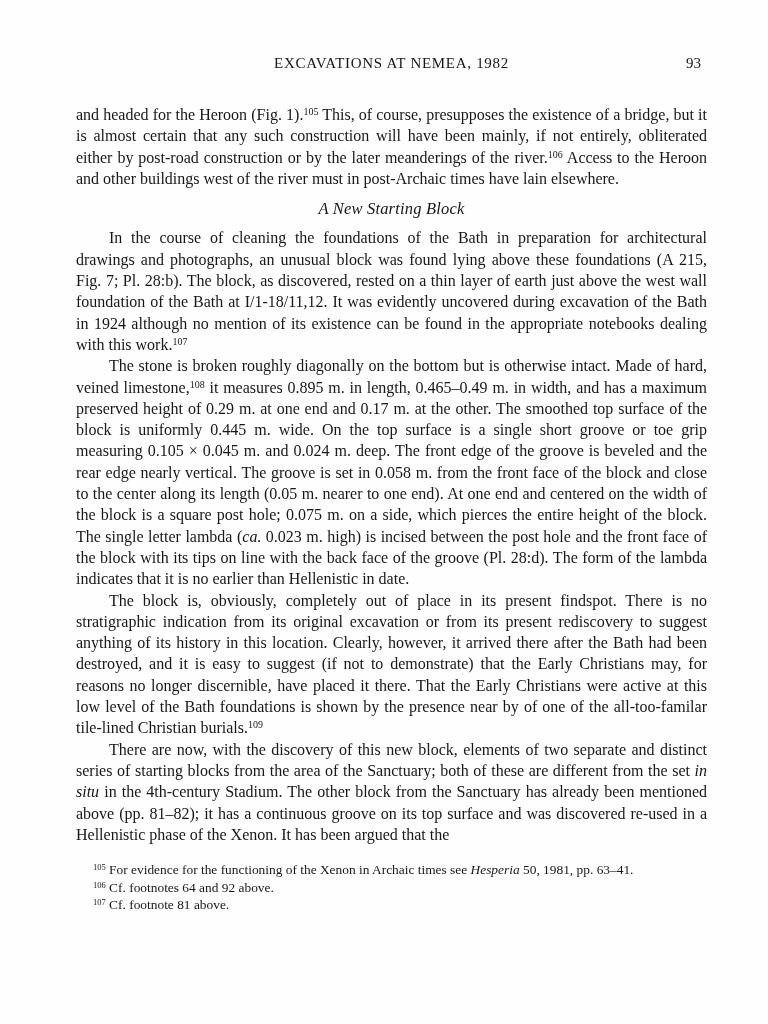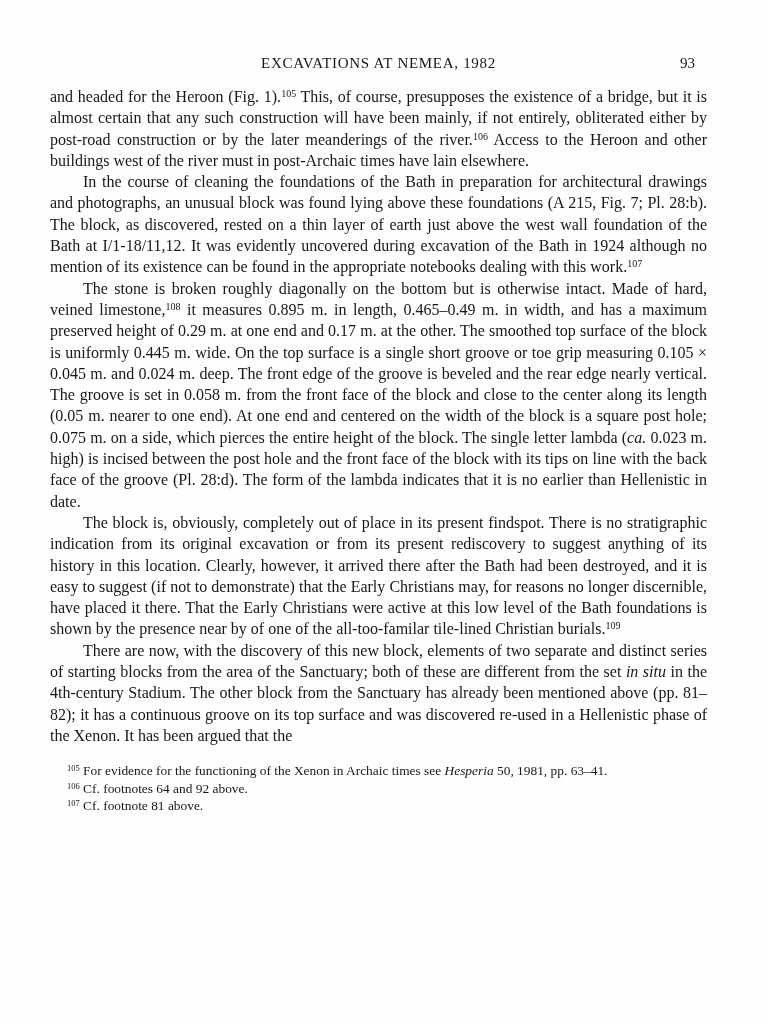--- a/index.html
+++ b/index.html
@@ -2,41 +2,41 @@
 <html><head>
 <meta charset="utf-8">
 <style>
   html, body { margin: 0; padding: 0; background: #ffffff; }
   .page {
     position: relative;
     width: 768px;
     height: 1024px;
     background: #fefefe;
     box-sizing: border-box;
-    padding: 55px 61px 0 50px;
+    padding: 55px 61px 0 76px;
     overflow: hidden;
     font-family: "Liberation Serif", "DejaVu Serif", serif;
     color: #171717;
   }
   .running-header {
     position: relative;
     width: 100%;
     text-align: center;
     font-size: 15px;
     letter-spacing: 0.7px;
     white-space: nowrap;
   }
   .page-num {
     position: absolute;
-    right: 12px;
+    right: 6px;
     top: 0;
     letter-spacing: 0;
   }
   .article-body {
-    margin-top: 14px;
+    margin-top: 32px;
     font-size: 16px;
     line-height: 21.3px;
     text-align: justify;
   }
   .para {
     margin: 0;
     text-indent: 33px;
   }
   .para.no-indent { text-indent: 0; }
   .section-heading {
@@ -75,20 +75,21 @@
 <div class="page">
 
   <div class="running-header">
     <span class="head-title">EXCAVATIONS AT NEMEA, 1982</span>
     <span class="page-num">93</span>
   </div>
 
   <div class="article-body">
     <p class="para no-indent"><span>and headed for the Heroon (Fig. 1).</span><sup>105</sup><span> This, of course, presupposes the existence of a bridge, but it is almost certain that any such construction will have been mainly, if not entirely, obliterated either by post-road construction or by the later meanderings of the river.</span><sup>106</sup><span> Access to the Heroon and other buildings west of the river must in post-Archaic times have lain elsewhere.</span></p>
 
+    <h2 class="section-heading">A New Starting Block</h2>
 
     <p class="para"><span>In the course of cleaning the foundations of the Bath in preparation for architectural drawings and photographs, an unusual block was found lying above these foundations (A 215, Fig. 7; Pl. 28:b). The block, as discovered, rested on a thin layer of earth just above the west wall foundation of the Bath at I/1-18/11,12. It was evidently uncovered during excavation of the Bath in 1924 although no mention of its existence can be found in the appropriate notebooks dealing with this work.</span><sup>107</sup></p>
     <p class="para"><span>The stone is broken roughly diagonally on the bottom but is otherwise intact. Made of hard, veined limestone,</span><sup>108</sup><span> it measures 0.895 m. in length, 0.465–0.49 m. in width, and has a maximum preserved height of 0.29 m. at one end and 0.17 m. at the other. The smoothed top surface of the block is uniformly 0.445 m. wide. On the top surface is a single short groove or toe grip measuring 0.105 × 0.045 m. and 0.024 m. deep. The front edge of the groove is beveled and the rear edge nearly vertical. The groove is set in 0.058 m. from the front face of the block and close to the center along its length (0.05 m. nearer to one end). At one end and centered on the width of the block is a square post hole; 0.075 m. on a side, which pierces the entire height of the block. The single letter lambda (</span><i>ca.</i><span> 0.023 m. high) is incised between the post hole and the front face of the block with its tips on line with the back face of the groove (Pl. 28:d). The form of the lambda indicates that it is no earlier than Hellenistic in date.</span></p>
     <p class="para"><span>The block is, obviously, completely out of place in its present findspot. There is no stratigraphic indication from its original excavation or from its present rediscovery to suggest anything of its history in this location. Clearly, however, it arrived there after the Bath had been destroyed, and it is easy to suggest (if not to demonstrate) that the Early Christians may, for reasons no longer discernible, have placed it there. That the Early Christians were active at this low level of the Bath foundations is shown by the presence near by of one of the all-too-familar tile-lined Christian burials.</span><sup>109</sup></p>
     <p class="para"><span>There are now, with the discovery of this new block, elements of two separate and distinct series of starting blocks from the area of the Sanctuary; both of these are different from the set </span><i>in situ</i><span> in the 4th-century Stadium. The other block from the Sanctuary has already been mentioned above (pp. 81–82); it has a continuous groove on its top surface and was discovered re-used in a Hellenistic phase of the Xenon. It has been argued that the</span></p>
 
     <div class="footnotes">
       <p class="footnote"><sup>105</sup><span> For evidence for the functioning of the Xenon in Archaic times see </span><i>Hesperia</i><span> 50, 1981, pp. 63–41.</span></p>
       <p class="footnote"><sup>106</sup><span> Cf. footnotes 64 and 92 above.</span></p>
       <p class="footnote"><sup>107</sup><span> Cf. footnote 81 above.</span></p>

